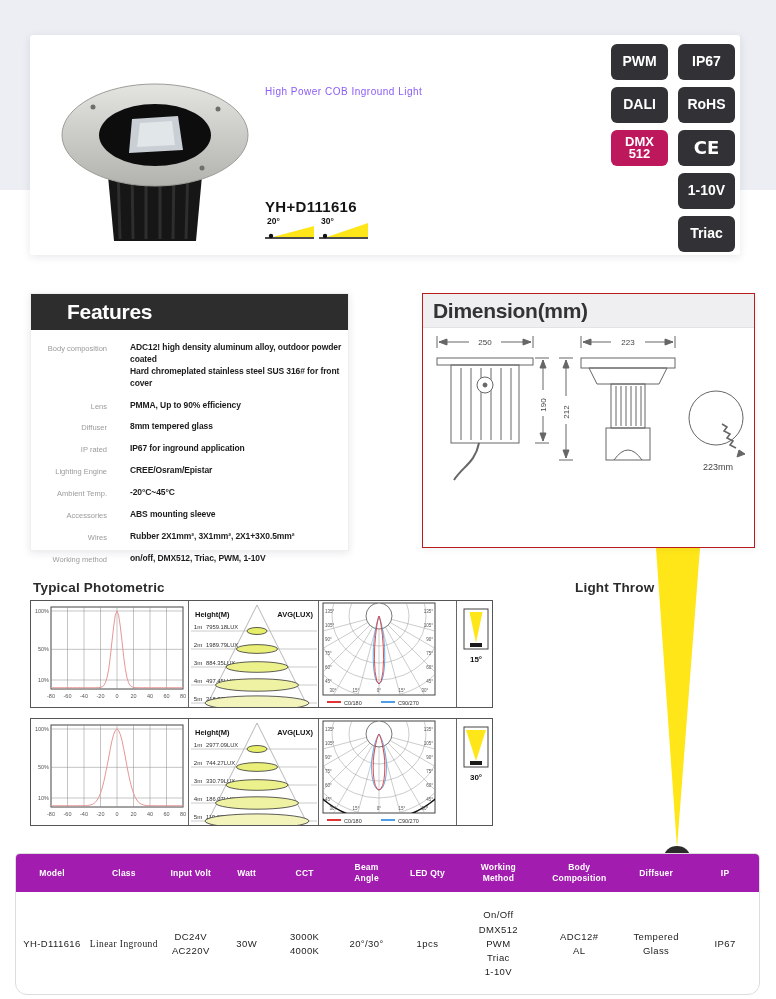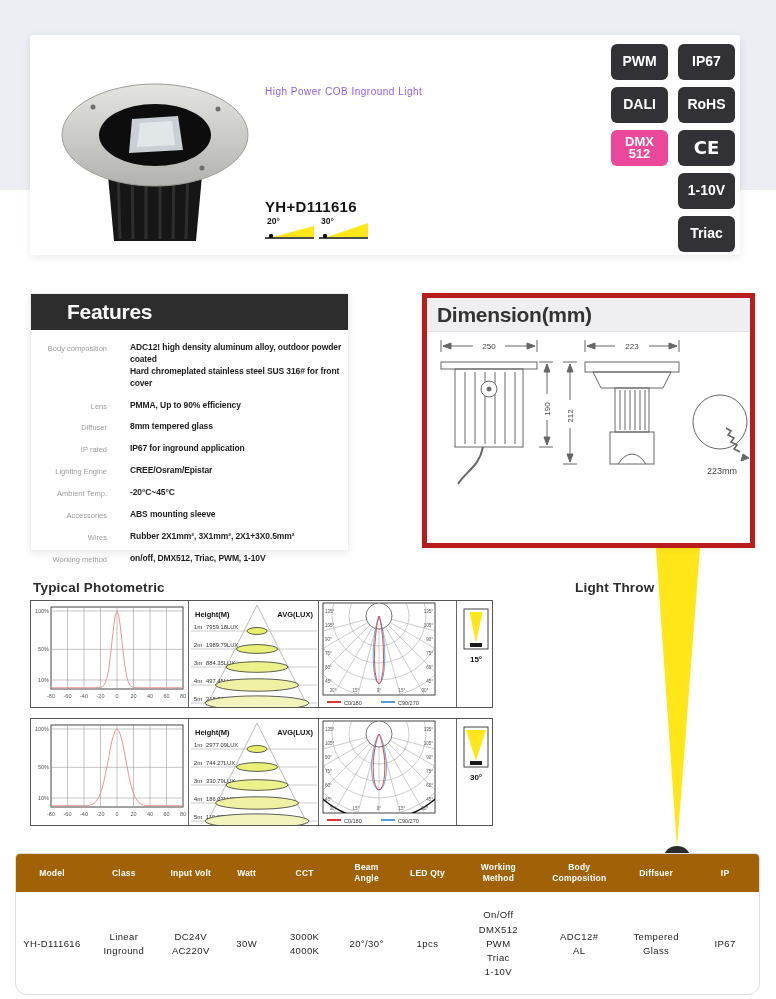--- a/index.html
+++ b/index.html
@@ -20,21 +20,21 @@
   .badge.small{font-size:13px;}
   .badge.ce{font-size:18px;letter-spacing:0px;font-family:"DejaVu Sans",sans-serif;}
   
   #features-card{left:30px;top:293px;width:319px;height:258px;border:1px solid #efefef;z-index:2;}
   #features-header{height:36px;background:#2d2d2d;color:#fff;font-size:21px;font-weight:bold;letter-spacing:-.3px;display:flex;align-items:center;padding-left:13px;}
   #features-rows{padding:12px 6px 0 0;display:flex;flex-direction:column;gap:10px;}
   .feat-row{display:flex;}
   .feat-label{width:76px;text-align:right;font-size:7.5px;color:#9b9b9b;padding-top:2px;flex:none;}
   .feat-value{flex:1;margin-left:23px;font-size:8.5px;font-weight:bold;color:#1c1c1c;white-space:pre-line;line-height:1.4;letter-spacing:-.1px;}
   
-  #dimension-card{left:422px;top:293px;width:333px;height:255px;border:5px solid #b91c1c;box-shadow:0 2px 6px rgba(20,30,60,.06);z-index:2;}
+  #dimension-card{left:422px;top:293px;width:333px;height:255px;border:1px solid #b91c1c;box-shadow:0 2px 6px rgba(20,30,60,.06);z-index:2;}
   #dimension-header{height:34px;background:#efeff1;border-bottom:1px solid #e3e3e5;color:#333;font-size:21px;font-weight:bold;letter-spacing:-.3px;display:flex;align-items:center;padding-left:10px;}
   .section-title{position:absolute;font-size:13.5px;font-weight:bold;color:#2b2b2b;letter-spacing:.2px;z-index:2;}
   #photometric-title{left:33px;top:580px;}
   #light-throw-title{left:575px;top:580px;}
   
   .photo-row{position:absolute;left:30px;width:463px;height:108px;border:1px solid #555;background:#fff;display:flex;z-index:2;}
   .photo-sub{height:100%;border-right:1px solid #666;}
   .photo-sub:last-child{border-right:none;}
   
   #beam-svg{position:absolute;left:640px;top:546px;z-index:1;}
@@ -88,21 +88,21 @@
         <div><svg width="54" height="28">
             <text x="4" y="9" font-size="8.5" fill="#111" text-anchor="start" font-weight="bold">30°</text>
             <polygon points="10,22 51,22 51,8" fill="#ffe619"></polygon>
             <line x1="2" y1="23" x2="51" y2="23" stroke="#111" stroke-width="1.5"></line>
             <circle cx="8" cy="21" r="2.2" fill="#111"></circle>
           </svg></div>
       </div>
     <div id="badge-col1" class="badge-col">
         <div class="badge" style="background: rgb(50, 50, 54);">PWM</div>
         <div class="badge" style="background: rgb(50, 50, 54);">DALI</div>
-        <div class="badge small" style="background: #ec4899;">DMX
+        <div class="badge small" style="background: #be185d;">DMX
 512</div>
       </div>
     <div id="badge-col2" class="badge-col">
         <div class="badge" style="background: rgb(50, 50, 54);">IP67</div>
         <div class="badge" style="background: rgb(50, 50, 54);">RoHS</div>
         <div class="badge ce" style="background: rgb(50, 50, 54);">CE</div>
         <div class="badge" style="background: rgb(50, 50, 54);">1-10V</div>
         <div class="badge" style="background: rgb(50, 50, 54);">Triac</div>
       </div>
   </div>
@@ -441,39 +441,39 @@
         </svg></div>
       <div class="photo-sub" style="width: 36px;"><svg width="36" height="106">
           <rect x="7" y="8" width="24" height="40" stroke="#444" fill="#fff" stroke-width="1"></rect>
           <polygon points="9,11 29,11 19,42" fill="#ffe619"></polygon>
           <rect x="13" y="42" width="12" height="4" fill="#1b1b1b"></rect>
           <text x="19" y="61" font-size="8" fill="#111" text-anchor="middle" font-weight="bold">30°</text>
         </svg></div>
     </div>
 
   <div id="spec-table">
-    <div id="spec-head" style="background: #a16207;">
+    <div id="spec-head" style="background: #a21caf;">
         <div class="cell" style="width: 72px;">Model</div>
         <div class="cell" style="width: 72px;">Class</div>
         <div class="cell" style="width: 62px;">Input Volt</div>
         <div class="cell" style="width: 50px;">Watt</div>
         <div class="cell" style="width: 66px;">CCT</div>
         <div class="cell" style="width: 58px;">Beam
 Angle</div>
         <div class="cell" style="width: 64px;">LED Qty</div>
         <div class="cell" style="width: 78px;">Working
 Method</div>
         <div class="cell" style="width: 84px;">Body
 Composition</div>
         <div class="cell" style="width: 70px;">Diffsuer</div>
         <div class="cell" style="width: 68px;">IP</div>
       </div>
     <div id="spec-body">
         <div class="cell" style="width: 72px;">YH-D111616</div>
-        <div class="cell" style="width: 72px;">Linear Inground</div>
+        <div class="cell" style="width: 72px; font-family: Liberation Serif, serif;">Linear Inground</div>
         <div class="cell" style="width: 62px;">DC24V
 AC220V</div>
         <div class="cell" style="width: 50px;">30W</div>
         <div class="cell" style="width: 66px;">3000K
 4000K</div>
         <div class="cell" style="width: 58px;">20°/30°</div>
         <div class="cell" style="width: 64px;">1pcs</div>
         <div class="cell" style="width: 78px;">On/Off
 DMX512
 PWM

